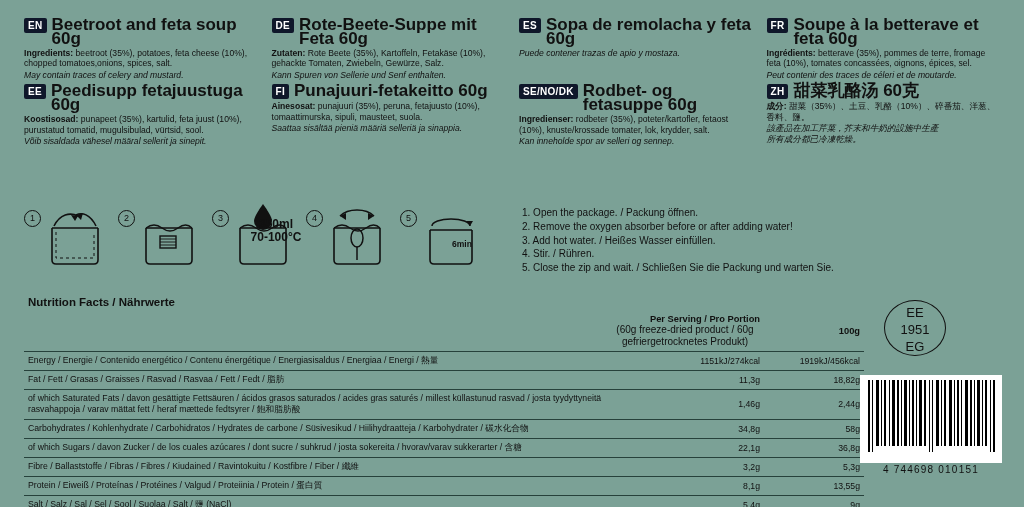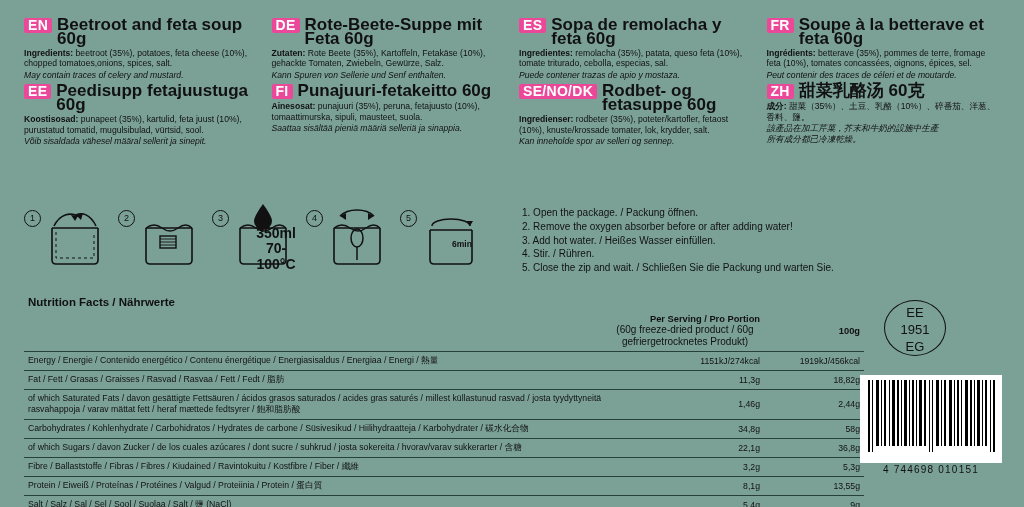--- a/index.html
+++ b/index.html
@@ -16,22 +16,22 @@
   .lang-grid {
     position:absolute; left:24px; top:18px; width:976px;
     display:grid;
     grid-template-columns:repeat(4, 1fr);
     column-gap:14px;
     row-gap:4px;
   }
   .lang-block { font-size:8.6px; line-height:1.22; }
   .lang-head { display:flex; align-items:flex-start; gap:5px; margin-bottom:2px; }
   .lang-tag {
-    background:#ec4899; color:#fff; font-weight:bold;
-    font-size:14px; line-height:13px;
+    background:#0f172a; color:#fff; font-weight:bold;
+    font-size:10px; line-height:13px;
     padding:1px 4px 1px 4px;
     border-radius:2px;
     white-space:nowrap;
     letter-spacing:0.3px;
   }
   .lang-title { font-weight:bold; font-size:17px; line-height:14px; }
   .ing { margin:0 0 1px 0; }
   .ing b { font-weight:bold; }
   .trace { font-style:italic; margin:1px 0 0 0; }
 
@@ -39,22 +39,22 @@
   .instr-area { position:absolute; left:24px; top:200px; width:976px; height:88px; }
   .steps { position:absolute; left:0; top:0; display:flex; gap:6px; align-items:flex-start; }
   .step { position:relative; width:88px; height:80px; }
   .step-num {
     position:absolute; left:0; top:10px;
     width:15px; height:15px; border:1.2px solid #111; border-radius:50%;
     font-size:9px; line-height:14px; text-align:center;
   }
   .step svg { position:absolute; left:14px; top:2px; }
   .step-txt {
-    position:absolute; left:38px; top:26px; width:52px;
-    font-size:14px; font-weight:bold; text-align:center; line-height:1.1;
+    position:absolute; left:38px; top:18px; width:52px;
+    font-size:12px; font-weight:bold; text-align:center; line-height:1.1;
   }
   .step-txt.c5 { left:40px; top:40px; width:44px; font-size:8.5px; }
 
   .instr-list {
     position:absolute; left:498px; top:6px; width:500px;
     font-size:10px; line-height:1.38;
   }
   .instr-list div { margin-bottom:0px; }
   .instr-sub { padding-left:11px; }
 
@@ -110,21 +110,20 @@
       </div>
       <p class="ing"><b>Zutaten:</b><span> Rote Beete (35%), Kartoffeln, Fetakäse (10%), gehackte Tomaten, Zwiebeln, Gewürze, Salz.</span></p>
       <p class="trace">Kann Spuren von Sellerie und Senf enthalten.</p>
     </div>
 
     <div class="lang-block">
       <div class="lang-head">
         <span class="lang-tag">ES</span>
         <span class="lang-title">Sopa de remolacha y feta 60g</span>
       </div>
-      <p class="ing"><b>Ingredientes:</b><span> remolacha (35%), patata, queso feta (10%), tomate triturado, cebolla, especias, sal.</span></p>
       <p class="trace">Puede contener trazas de apio y mostaza.</p>
     </div>
 
     <div class="lang-block">
       <div class="lang-head">
         <span class="lang-tag">FR</span>
         <span class="lang-title">Soupe à la betterave et feta 60g</span>
       </div>
       <p class="ing"><b>Ingrédients:</b><span> betterave (35%), pommes de terre, fromage feta (10%), tomates concassées, oignons, épices, sel.</span></p>
       <p class="trace">Peut contenir des traces de céleri et de moutarde.</p>

